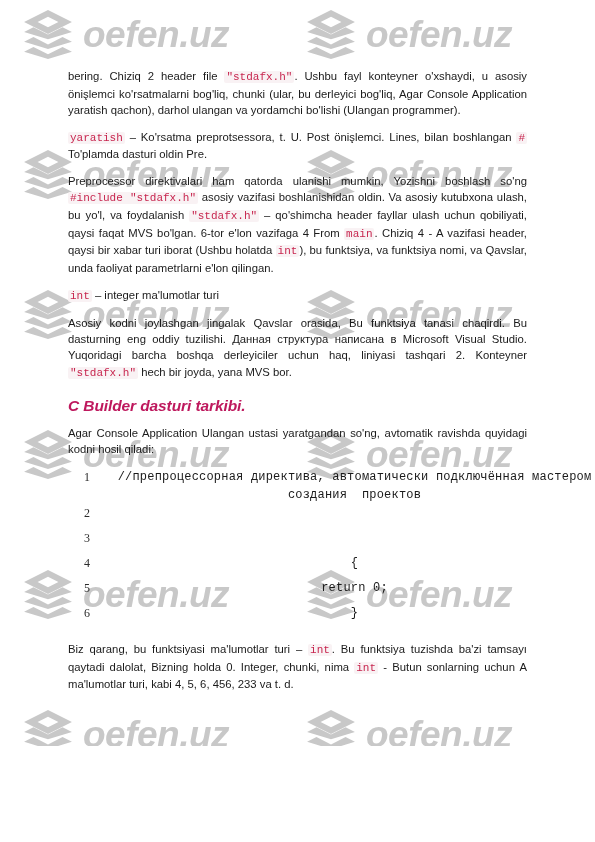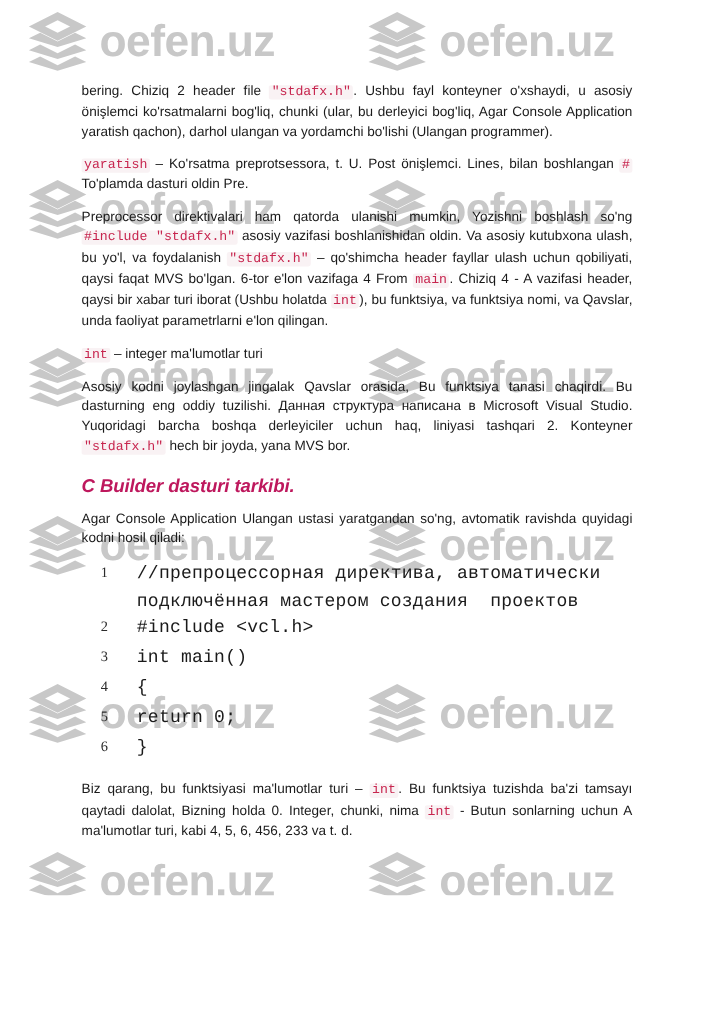--- a/index.html
+++ b/index.html
@@ -17,20 +17,21 @@
 
   
   #watermark-layer {
     position: absolute;
     top: 0; left: 0;
     width: 595px;
     height: 746px;
     z-index: 0;
     pointer-events: none;
     overflow: hidden;
+    font-style: italic;
   }
   .wm-tile {
     position: absolute;
     display: flex;
     align-items: center;
     gap: 9px;
     opacity: 1;
   }
   .wm-logo {
     width: 52px;
@@ -109,26 +110,27 @@
     font-family: "Liberation Serif", serif;
     font-size: 12px;
     color: #2b2b2b;
     padding-top: 2px;
     user-select: none;
   }
   .code-text {
     flex: 1 1 auto;
     padding-left: 24px;
     font-family: "Liberation Mono", monospace;
-    font-size: 15px;
+    font-size: 12px;
     line-height: 1.5;
     color: #1a1a1a;
     white-space: pre;
     overflow: hidden;
     letter-spacing: 0.2px;
+    text-align: center;
   }
   .code-text.wrapped {
     white-space: pre-wrap;
   }
 </style>
 </head>
 <body>
 
 <div id="watermark-layer">
     <div class="wm-tile" style="left: 22px; top: 8px;">
@@ -254,25 +256,23 @@
 
     <p class="para">Agar Console Application Ulangan ustasi yaratgandan so'ng, avtomatik ravishda quyidagi kodni hosil qiladi:</p>
 
     <div class="code-listing">
         <div class="code-row">
           <div class="code-gutter">1</div>
           <div class="code-text wrapped">//препроцессорная директива, автоматически подключённая мастером создания  проектов</div>
         </div>
         <div class="code-row">
           <div class="code-gutter">2</div>
-          <div class="code-text">#include &lt;vcl.h&gt;</div>
         </div>
         <div class="code-row">
           <div class="code-gutter">3</div>
-          <div class="code-text">int main()</div>
         </div>
         <div class="code-row">
           <div class="code-gutter">4</div>
           <div class="code-text">{</div>
         </div>
         <div class="code-row">
           <div class="code-gutter">5</div>
           <div class="code-text">return 0;</div>
         </div>
         <div class="code-row">

